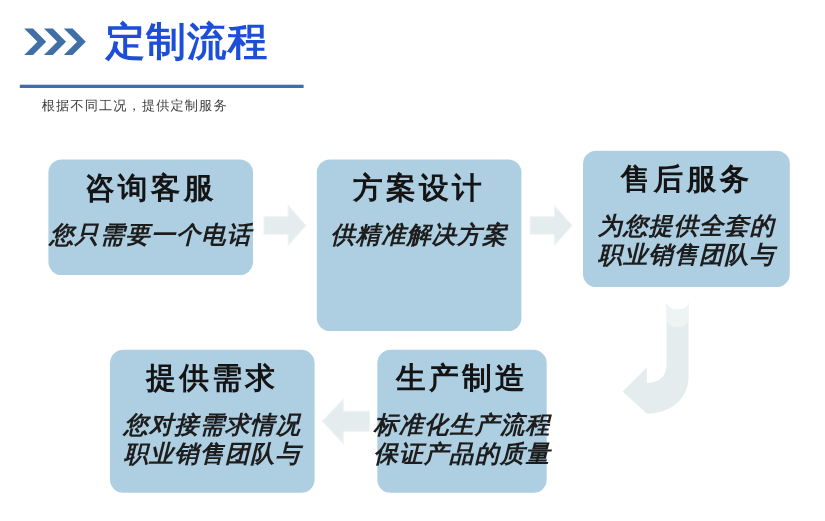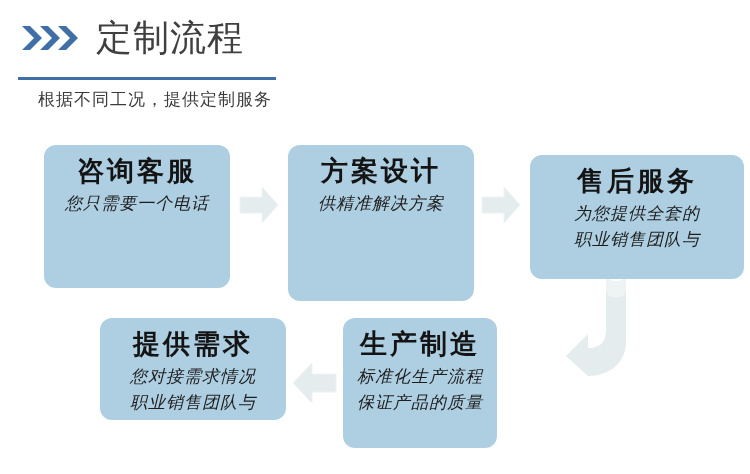--- a/index.html
+++ b/index.html
@@ -24,38 +24,38 @@
   }
   .chevrons{
     display:flex;
     align-items:center;
     margin-left:2px;
     margin-right:14px;
   }
   .chevrons svg{display:block;}
   .header-title{
     font-size:36px;
-    font-weight:normal;
-    color:#404040;
+    font-weight:bold;
+    color:#1d4ed8;
     letter-spacing:1px;
     line-height:40px;
     white-space:nowrap;
   }
   .header-rule{
     position:absolute;
     left:0; top:63px;
     width:258px; height:3px;
     background:#3f6fa6;
   }
 
   
   .subtitle{
     position:absolute;
     left:38px; top:88px;
-    font-size:17px;
+    font-size:12px;
     color:#3b3b3b;
     letter-spacing:1px;
     white-space:nowrap;
   }
 
   
   .flow{
     position:absolute;
     left:0; top:0;
     width:750px; height:474px;
@@ -76,37 +76,37 @@
   }
   .card-title{
     font-size:27px;
     font-weight:bold;
     color:#141414;
     letter-spacing:3px;
     line-height:34px;
     white-space:nowrap;
   }
   .card-body{
-    margin-top:3px;
+    margin-top:13px;
     font-family:"Liberation Serif","DejaVu Serif",serif;
-    font-size:17px;
+    font-size:22px;
     font-style:italic;
-    font-weight:normal;
+    font-weight:bold;
     color:#1d1d1d;
     line-height:26px;
     text-align:center;
     letter-spacing:1px;
     white-space:nowrap;
   }
 
   
-  #card-1{left:44px;  top:145px; width:186px; height:143px;}
+  #card-1{left:44px;  top:145px; width:186px; height:105px;}
   #card-2{left:288px; top:145px; width:186px; height:156px;}
-  #card-3{left:530px; top:155px; width:214px; height:124px;}
-  #card-4{left:100px; top:318px; width:186px; height:102px;}
+  #card-3{left:530px; top:137px; width:188px; height:124px;}
+  #card-4{left:100px; top:318px; width:186px; height:130px;}
   #card-5{left:343px; top:318px; width:154px; height:130px;}
 
   
   .arrow{position:absolute;}
   .arrow svg{display:block;}
 
   #arrow-1{left:236px; top:182px;}
   #arrow-2{left:478px; top:182px;}
   #arrow-uturn{left:560px; top:268px;}
   #arrow-3{left:288px; top:358px;}

